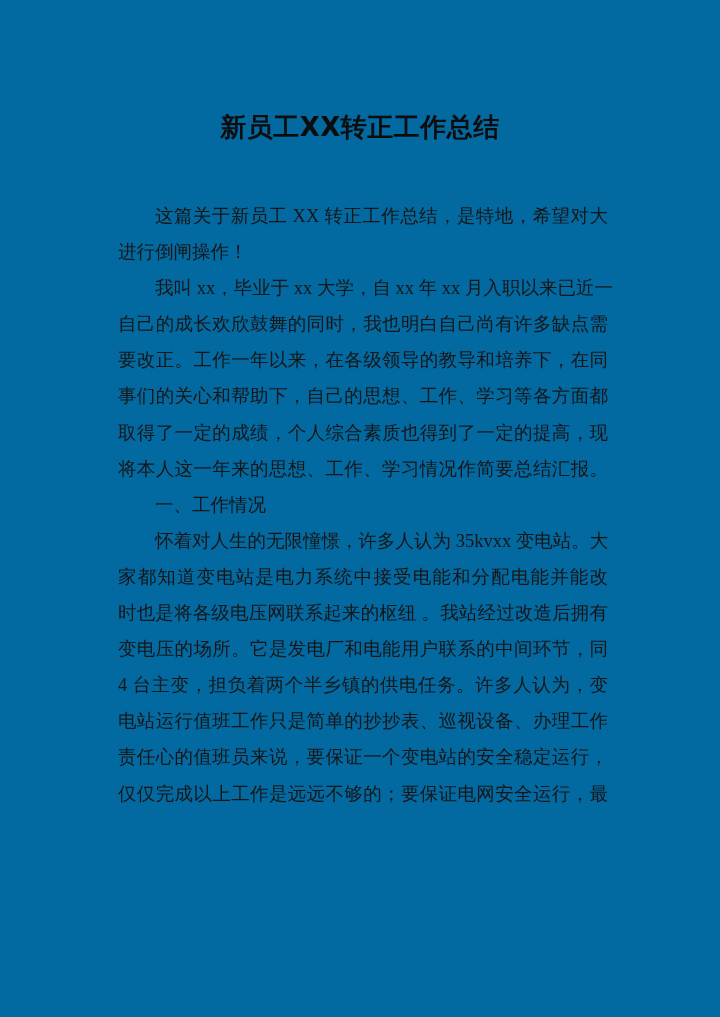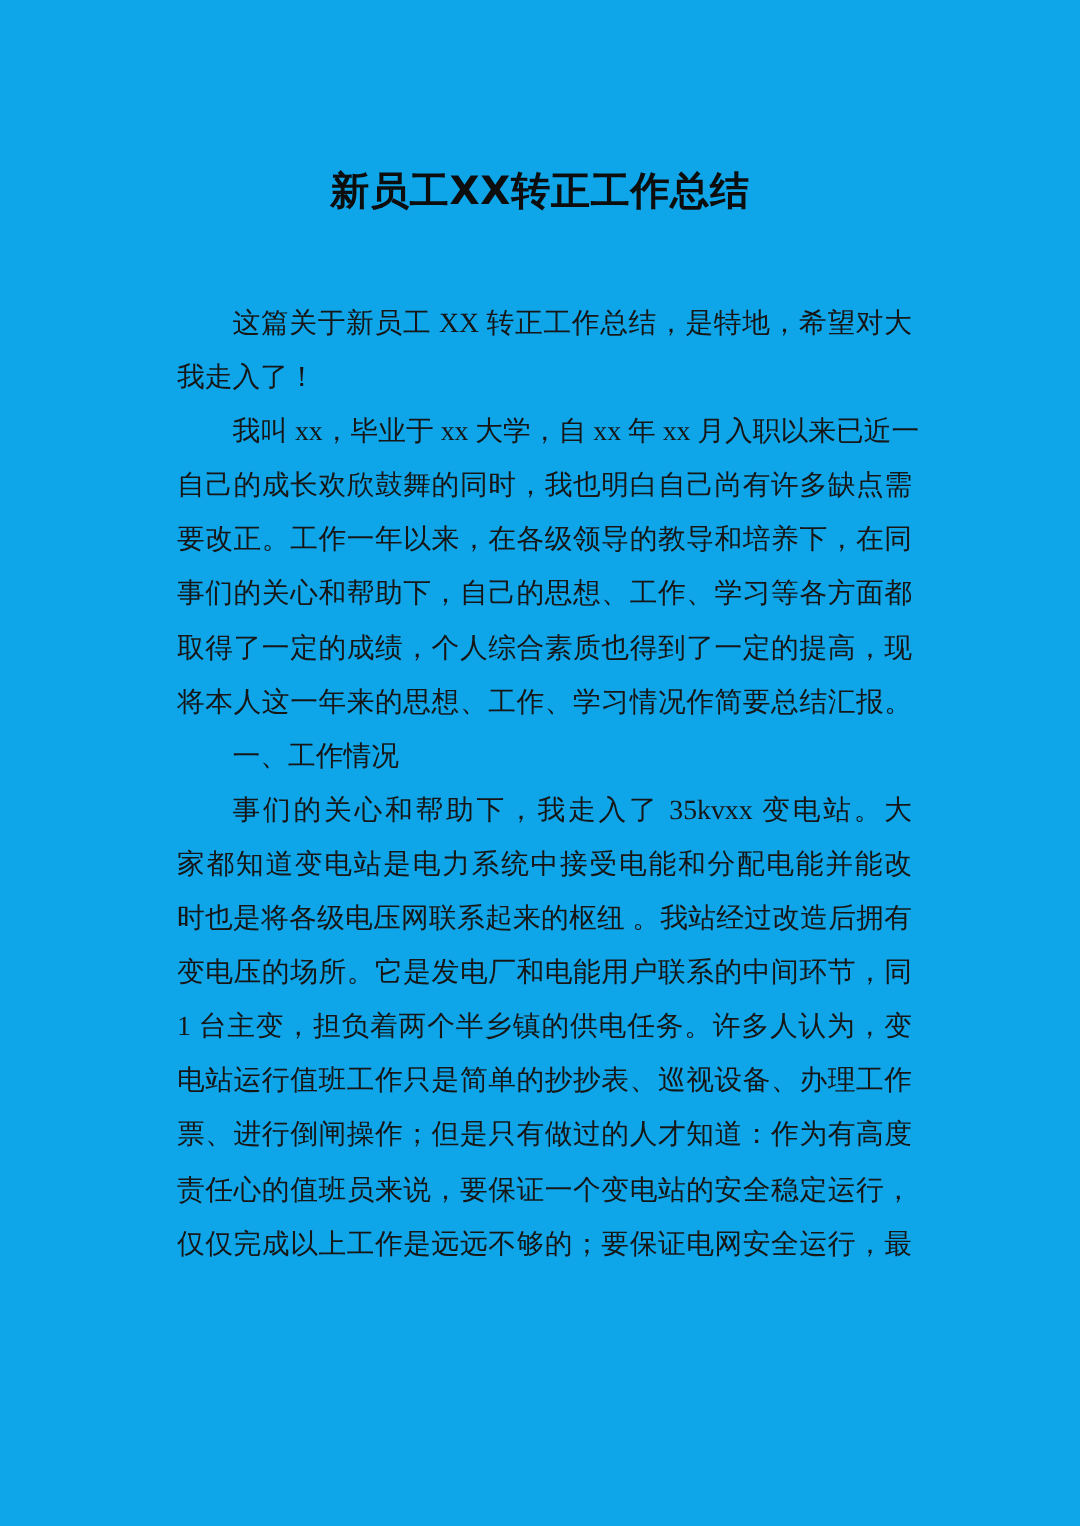--- a/index.html
+++ b/index.html
@@ -14,21 +14,21 @@
     overflow: hidden;
     font-family: "DejaVu Sans", "Liberation Sans", sans-serif;
     color: #111111;
   }
   .page {
     position: absolute;
     left: 0;
     top: 0;
     width: 720px;
     height: 1017px;
-    background: #0ea5e9;
+    background: #0369a1;
   }
   .title {
     position: absolute;
     left: 0;
     width: 720px;
     top: 110px;
     text-align: center;
     font-size: 26px;
     font-weight: bold;
     letter-spacing: 0.5px;
@@ -61,42 +61,41 @@
 <body>
 
 <div class="page">
 
   <div class="title">新员工XX转正工作总结</div>
 
   <div class="body-text">
 
     <div class="paragraph">
       <div class="line indent">这篇关于新员工 XX 转正工作总结，是特地，希望对大</div>
-      <div class="line last">我走入了！</div>
+      <div class="line last">进行倒闸操作！</div>
     </div>
 
     <div class="paragraph">
       <div class="line indent">我叫 xx，毕业于 xx 大学，自 xx 年 xx 月入职以来已近一</div>
       <div class="line">自己的成长欢欣鼓舞的同时，我也明白自己尚有许多缺点需</div>
       <div class="line">要改正。工作一年以来，在各级领导的教导和培养下，在同</div>
       <div class="line">事们的关心和帮助下，自己的思想、工作、学习等各方面都</div>
       <div class="line">取得了一定的成绩，个人综合素质也得到了一定的提高，现</div>
       <div class="line">将本人这一年来的思想、工作、学习情况作简要总结汇报。</div>
     </div>
 
     <div class="paragraph">
       <div class="line indent last">一、工作情况</div>
     </div>
 
     <div class="paragraph">
-      <div class="line indent">事们的关心和帮助下，我走入了 35kvxx 变电站。大</div>
+      <div class="line indent">怀着对人生的无限憧憬，许多人认为 35kvxx 变电站。大</div>
       <div class="line">家都知道变电站是电力系统中接受电能和分配电能并能改</div>
       <div class="line">时也是将各级电压网联系起来的枢纽 。我站经过改造后拥有</div>
       <div class="line">变电压的场所。它是发电厂和电能用户联系的中间环节，同</div>
-      <div class="line">1 台主变，担负着两个半乡镇的供电任务。许多人认为，变</div>
+      <div class="line">4 台主变，担负着两个半乡镇的供电任务。许多人认为，变</div>
       <div class="line">电站运行值班工作只是简单的抄抄表、巡视设备、办理工作</div>
-      <div class="line">票、进行倒闸操作；但是只有做过的人才知道：作为有高度</div>
       <div class="line">责任心的值班员来说，要保证一个变电站的安全稳定运行，</div>
       <div class="line">仅仅完成以上工作是远远不够的；要保证电网安全运行，最</div>
     </div>
 
   </div>
 </div>
 
 </body></html>

